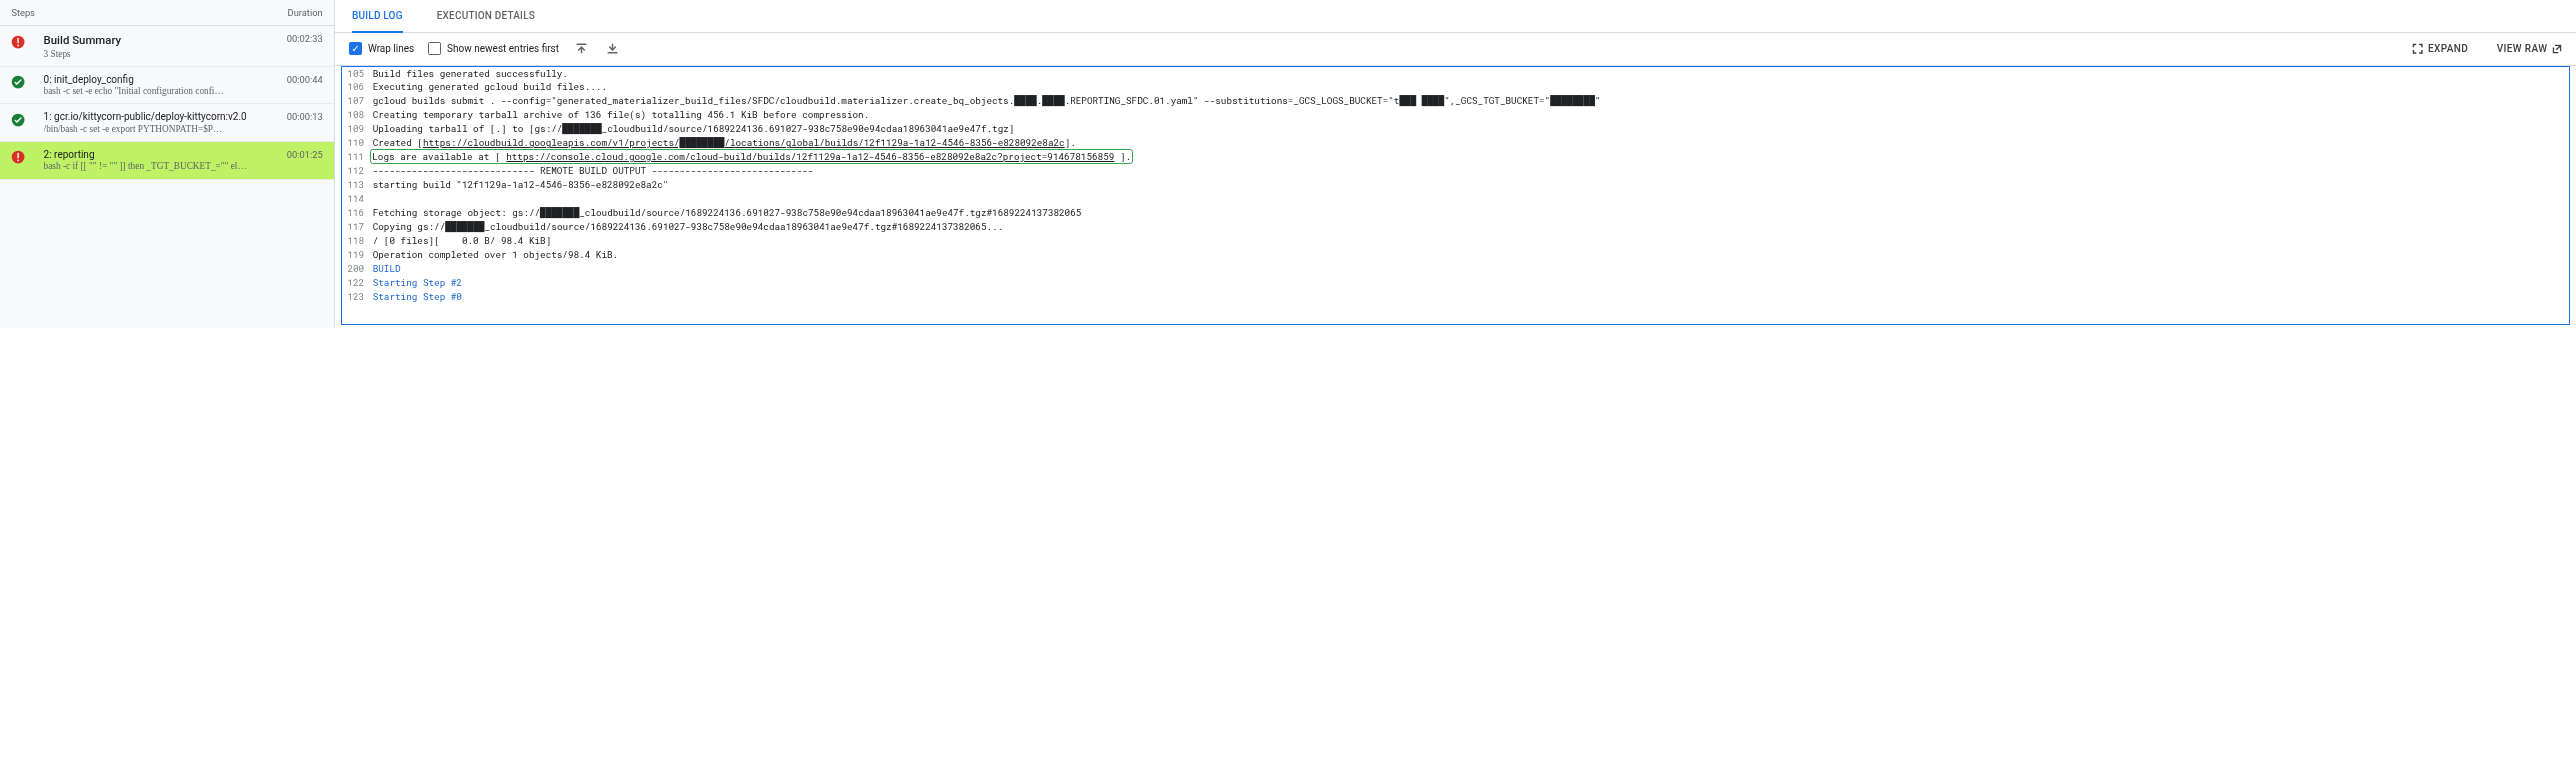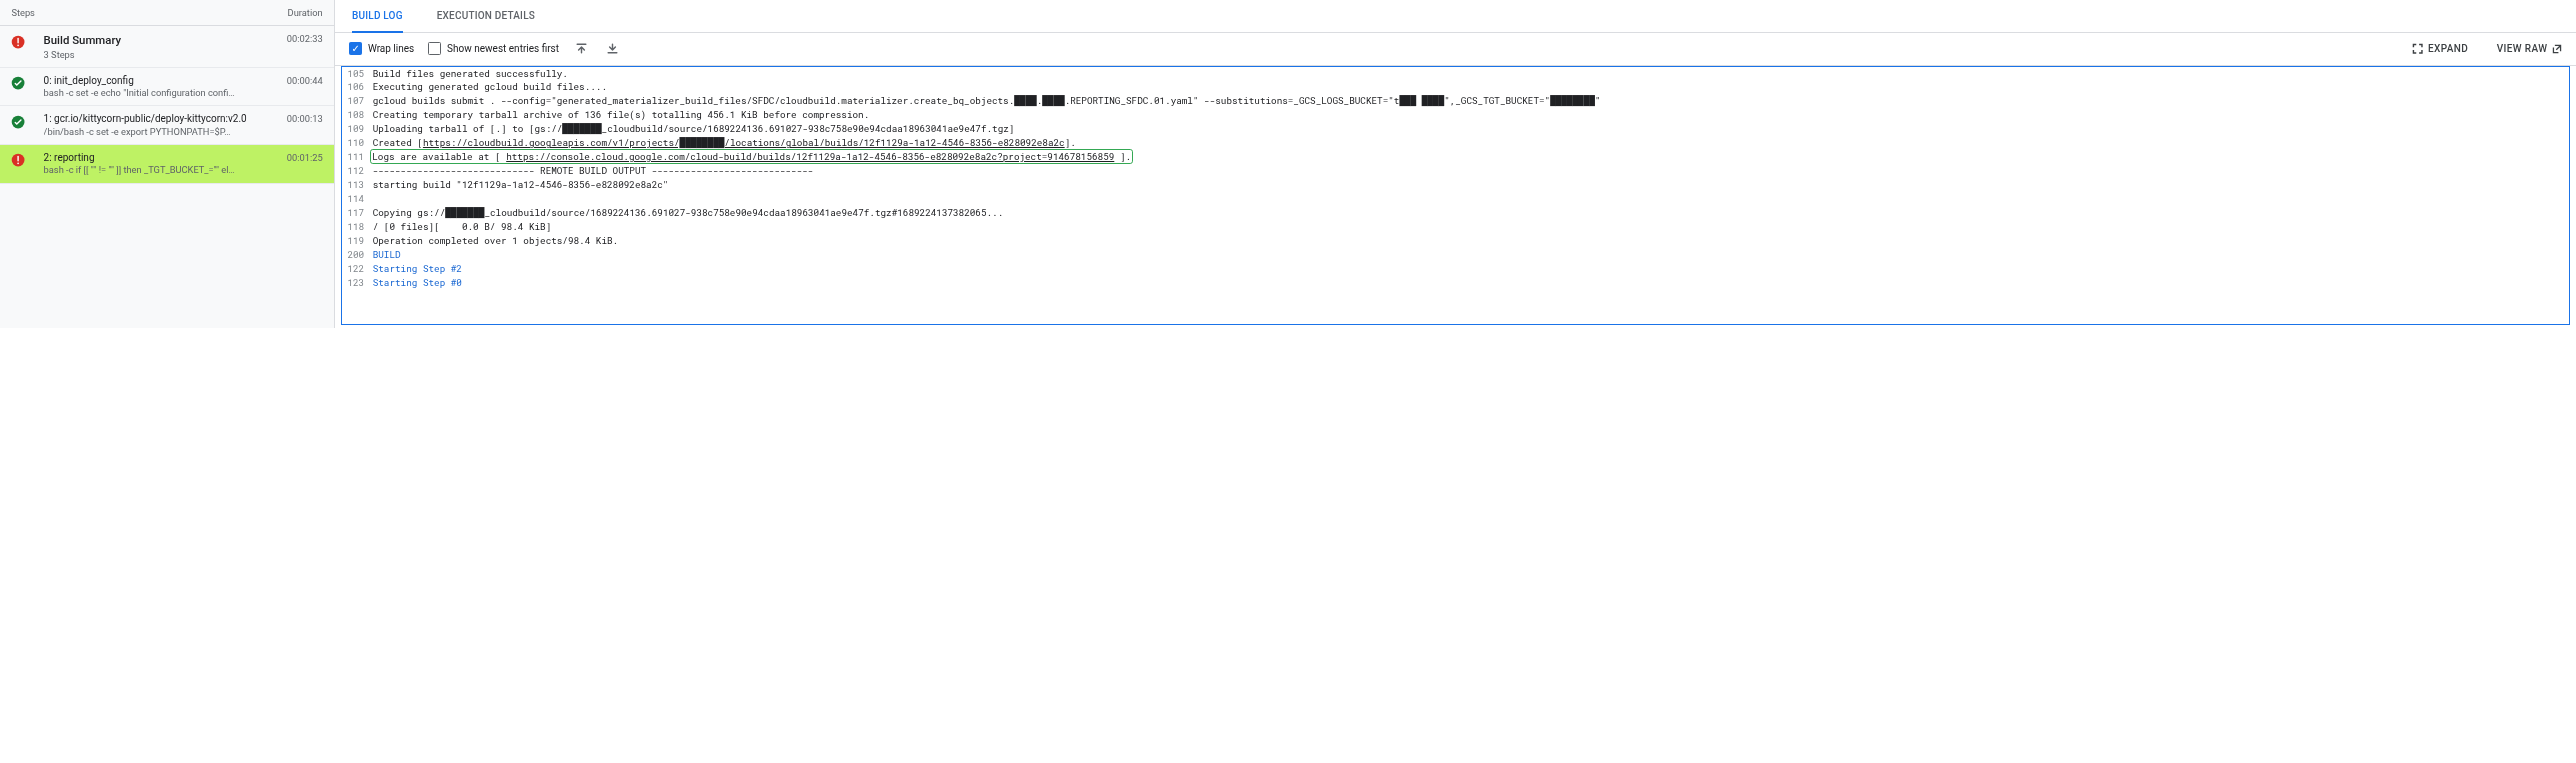--- a/index.html
+++ b/index.html
@@ -6,21 +6,21 @@
   body { font-family: 'Google Sans', Roboto, Arial, sans-serif; font-size: 10px; color: #202124; background: #fff; }
   .container { display: flex; width: 100%; height: 328px; }
   .sidebar { width: 335px; background: #f8f9fa; border-right: 0.7px solid #dadce0; }
   .sidebar-header { display: flex; justify-content: space-between; padding: 7.1px 11.4px; font-size: 9.3px; color: #5f6368; border-bottom: 0.7px solid #dadce0; }
   .step-row { display: flex; align-items: flex-start; padding: 7.1px 11.4px; border-bottom: 0.7px solid #e8eaed; gap: 18px; cursor: pointer; }
   .step-row.selected { background: #bef264; }
   .step-icon { width: 14.2px; height: 14.2px; flex-shrink: 0; margin-top: 1.4px; }
   .step-main { flex: 1; min-width: 0; }
   .step-title { font-size: 10px; color: #202124; }
   .step-title.bold { font-weight: 500; font-size: 11.4px; }
-  .step-sub { font-size: 9.3px; color: #5f6368; margin-top: 1.4px; white-space: nowrap; overflow: hidden; text-overflow: ellipsis; }
+  .step-sub { font-size: 9.3px; color: #5f6368; margin-top: 1.4px; white-space: nowrap; overflow: hidden; text-overflow: ellipsis; font-family: Liberation Serif, serif; }
   .step-dur { font-size: 9.3px; color: #5f6368; white-space: nowrap; }
   .main { flex: 1; display: flex; flex-direction: column; }
   .tabs { display: flex; border-bottom: 0.7px solid #dadce0; padding-left: 17px; gap: 34px; }
   .tab { padding: 10px 0; font-size: 10px; font-weight: 500; color: #5f6368; letter-spacing: 0.2px; cursor: pointer; }
   .tab.active { color: #1a73e8; border-bottom: 2.1px solid #1a73e8; margin-bottom: -0.7px; }
   .toolbar { display: flex; align-items: center; padding: 7.1px 14.2px; gap: 14.2px; border-bottom: 0.7px solid #dadce0; }
   .chk { width: 13px; height: 13px; border: 1.4px solid #5f6368; border-radius: 1.4px; display: inline-flex; align-items: center; justify-content: center; }
   .chk.checked { background: #1a73e8; border-color: #1a73e8; }
   .chk.checked::after { content: "✓"; color: #fff; font-size: 10px; line-height: 1; }
   .toolbar-label { color: #202124; font-size: 10px; }
@@ -181,20 +181,24 @@
         </div>
         <div class="log-line">
           <span class="ln">113</span>
           <span class="ltxt">starting build "12f1129a-1a12-4546-8356-e828092e8a2c"</span>
         </div>
         <div class="log-line">
           <span class="ln">114</span>
           <span class="ltxt"></span>
         </div>
         <div class="log-line">
+          <span class="ln">116</span>
+          <span class="ltxt">Fetching storage object: gs://███████_cloudbuild/source/1689224136.691027-938c758e90e94cdaa18963041ae9e47f.tgz#1689224137382065</span>
+        </div>
+        <div class="log-line">
           <span class="ln">117</span>
           <span class="ltxt">Copying gs://███████_cloudbuild/source/1689224136.691027-938c758e90e94cdaa18963041ae9e47f.tgz#1689224137382065...</span>
         </div>
         <div class="log-line">
           <span class="ln">118</span>
           <span class="ltxt">/ [0 files][    0.0 B/ 98.4 KiB]</span>
         </div>
         <div class="log-line">
           <span class="ln">119</span>
           <span class="ltxt">Operation completed over 1 objects/98.4 KiB.</span>

